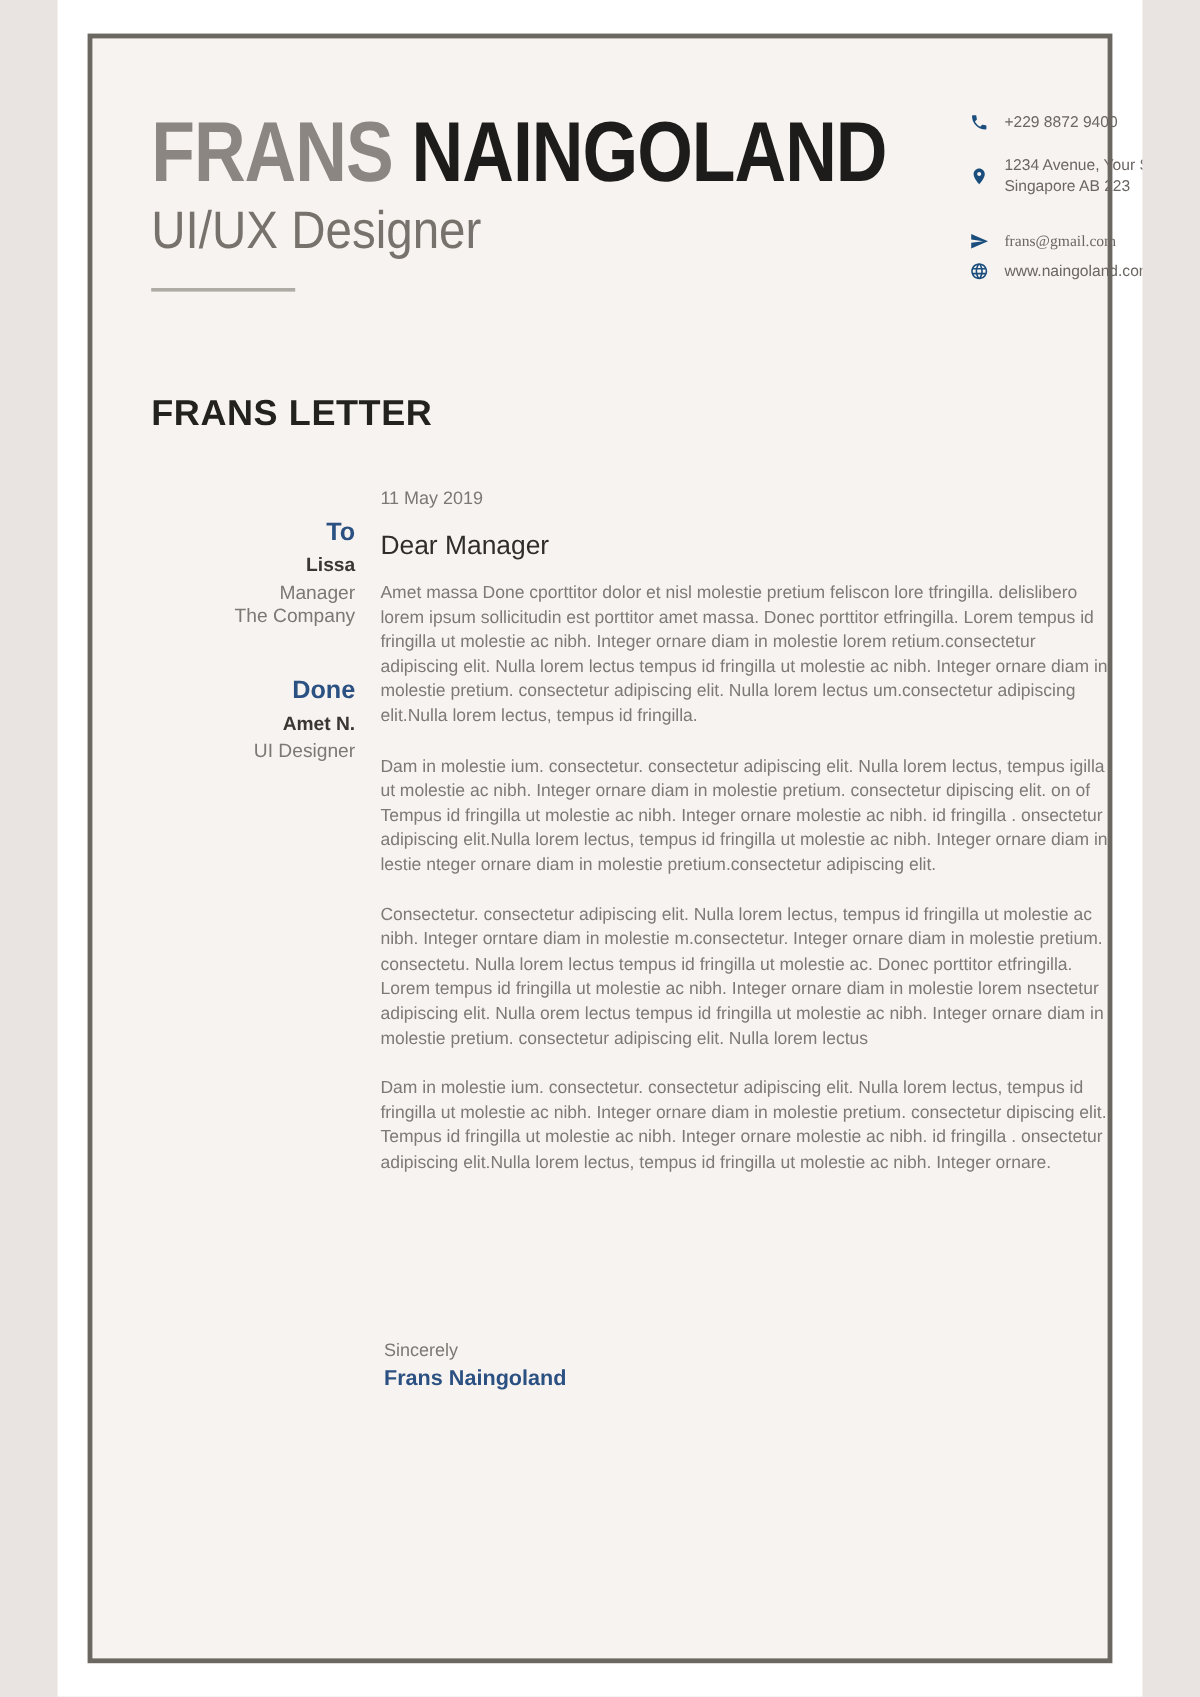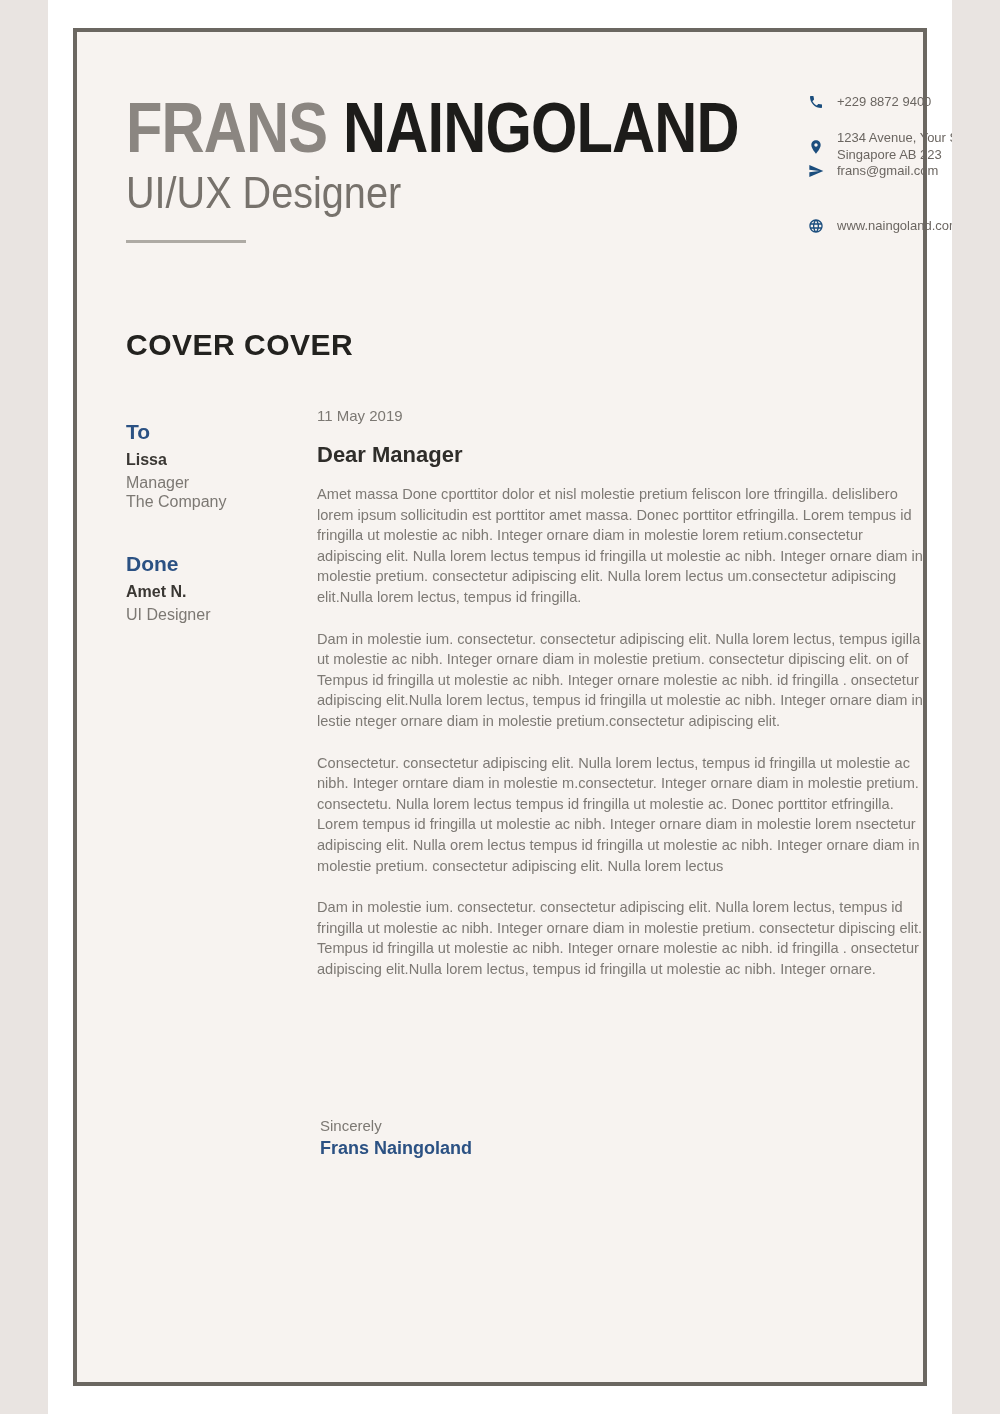--- a/index.html
+++ b/index.html
@@ -57,44 +57,44 @@
   }
 
   
   .contact { position: absolute; left: 760px; top: 0; width: 190px; }
   .contact-row { position: absolute; display: flex; gap: 13px; align-items: center; }
   .contact-row .c-icon { flex: 0 0 16px; width: 16px; height: 16px; margin-top: 1px; }
   .contact-row .c-icon svg { width: 16px; height: 16px; fill: #1b4d7d; display: block; }
   .contact-row .c-text { font-size: 13px; line-height: 17px; color: #6b6661; }
   .row-phone { top: 93px; }
   .row-address { top: 129px; }
-  .row-email { top: 162px; }
+  .row-email { top: 192px; font-family: Liberation Serif, serif; }
   .row-web { top: 217px; }
 
   
   .section-title {
     position: absolute;
     left: 78px; top: 328px;
     font-size: 30px;
     font-weight: 700;
     letter-spacing: 0.5px;
     color: #23221f;
   }
 
   
-  .sidebar { position: absolute; left: 78px; top: 420px; width: 170px; }
+  .sidebar { position: absolute; left: 78px; top: 432px; width: 170px; text-align: right; }
   .side-heading { font-size: 21px; font-weight: 700; color: #2b5183; }
   .side-name { margin-top: 7px; font-size: 16px; font-weight: 700; color: #3a3733; }
   .side-sub { margin-top: 4px; font-size: 16px; color: #7c7873; line-height: 19px; }
   .side-group-2 { margin-top: 41px; }
 
   
   .letter { position: absolute; left: 269px; top: 407px; width: 608px; }
   .letter-date { font-size: 15px; color: #7c7873; }
-  .salutation { margin-top: 18px; font-size: 22px; font-weight: 700; color: #2f2d2a; }
+  .salutation { margin-top: 18px; font-size: 22px; font-weight: 400; color: #2f2d2a; }
   .letter p {
     margin-top: 21px;
     font-size: 14.6px;
     line-height: 20.6px;
     color: #7d7974;
   }
   .letter p.first-para { margin-top: 16px; }
 
   .signature { position: absolute; left: 272px; top: 1117px; }
   .closing { font-size: 15px; color: #7c7873; }
@@ -145,21 +145,21 @@
       <span class="c-icon">
         <svg viewBox="0 0 24 24">
             <path d="M11.99 2C6.47 2 2 6.48 2 12s4.47 10 9.99 10C17.52 22 22 17.52 22 12S17.52 2 11.99 2zm6.93 6h-2.95c-.32-1.25-.78-2.45-1.38-3.56 1.84.63 3.37 1.91 4.33 3.56zM12 4.04c.83 1.2 1.48 2.53 1.91 3.96h-3.82c.43-1.43 1.08-2.76 1.91-3.96zM4.26 14C4.1 13.36 4 12.69 4 12s.1-1.36.26-2h3.38c-.08.66-.14 1.32-.14 2 0 .68.06 1.34.14 2H4.26zm.82 2h2.95c.32 1.25.78 2.45 1.38 3.56-1.84-.63-3.37-1.9-4.33-3.56zm2.95-8H5.08c.96-1.66 2.49-2.93 4.33-3.56C8.81 5.55 8.35 6.75 8.03 8zM12 19.96c-.83-1.2-1.48-2.53-1.91-3.96h3.82c-.43 1.43-1.08 2.76-1.91 3.96zM14.34 14H9.66c-.09-.66-.16-1.32-.16-2 0-.68.07-1.35.16-2h4.68c.09.65.16 1.32.16 2 0 .68-.07 1.34-.16 2zm.25 5.56c.6-1.11 1.06-2.31 1.38-3.56h2.95c-.96 1.65-2.49 2.93-4.33 3.56zM16.36 14c.08-.66.14-1.32.14-2 0-.68-.06-1.34-.14-2h3.38c.16.64.26 1.31.26 2s-.1 1.36-.26 2h-3.38z"></path>
           </svg>
       </span>
       <span class="c-text">www.naingoland.com</span>
     </div>
 
   </div>
 
-  <div class="section-title">COVER COVER</div>
+  <div class="section-title">FRANS LETTER</div>
 
   <div class="sidebar">
     <div class="side-heading">To</div>
     <div class="side-name">Lissa</div>
     <div class="side-sub">Manager</div>
     <div class="side-sub" style="margin-top:0;">The Company</div>
 
     <div class="side-group-2">
       <div class="side-heading">Done</div>
       <div class="side-name">Amet N.</div>

